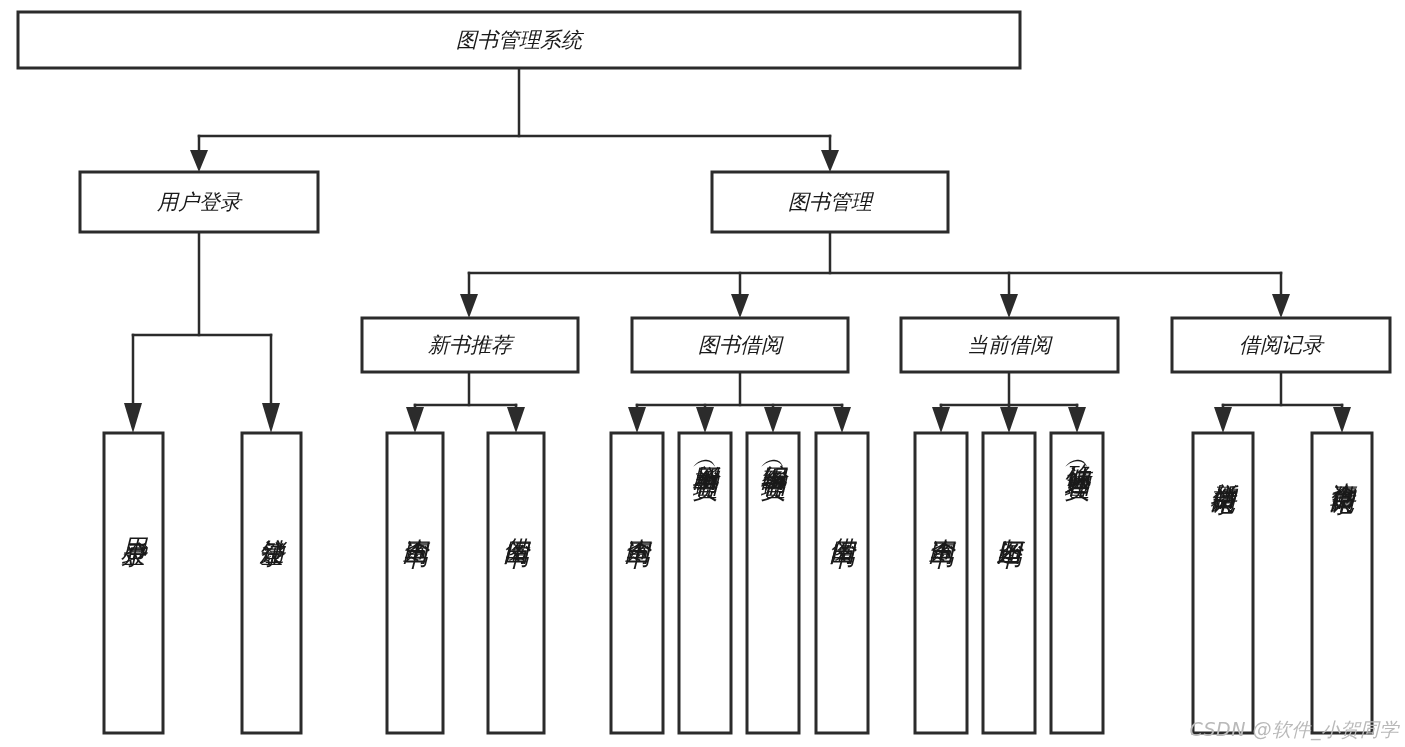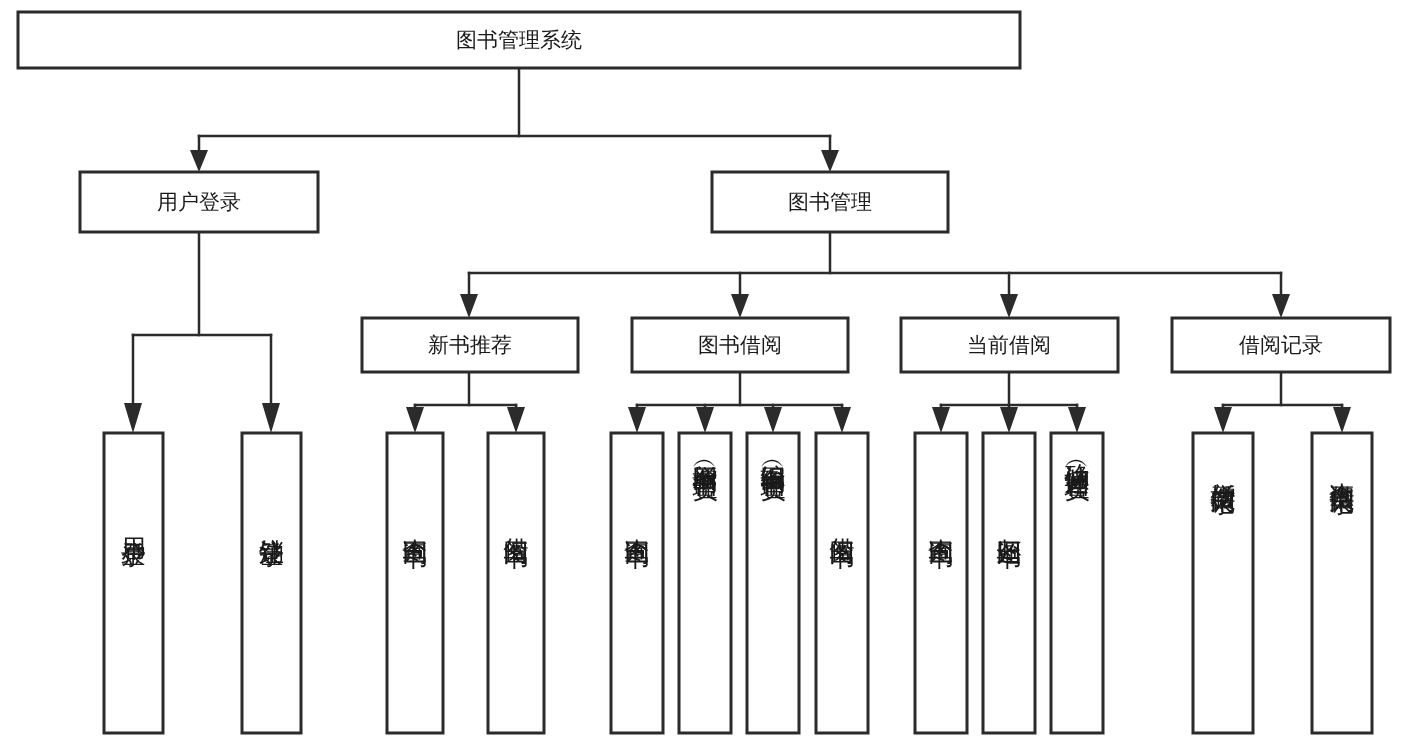--- a/index.html
+++ b/index.html
@@ -13,20 +13,21 @@
     font-family: "DejaVu Sans", "Liberation Sans", sans-serif;
     position: relative;
     overflow: hidden;
   }
   #diagram-root {
     position: absolute;
     left: 0;
     top: 0;
     width: 1405px;
     height: 747px;
+    font-style: italic;
   }
   svg.canvas {
     display: block;
     width: 1405px;
     height: 747px;
   }
   .node-box {
     fill: #ffffff;
     stroke: #2b2b2b;
     stroke-width: 3;
@@ -233,13 +234,14 @@
   </div>
 
   <div class="vert-wrap" style="left:1193px; top:462px; width:60px; height:271px;">
     <span class="vert-text">新增借阅记录</span>
   </div>
 
   <div class="vert-wrap" style="left:1312px; top:462px; width:60px; height:271px;">
     <span class="vert-text">查询借阅记录</span>
   </div>
 
+  <div class="watermark">CSDN @软件_小贺同学</div>
 </div>
 
 </body></html>

